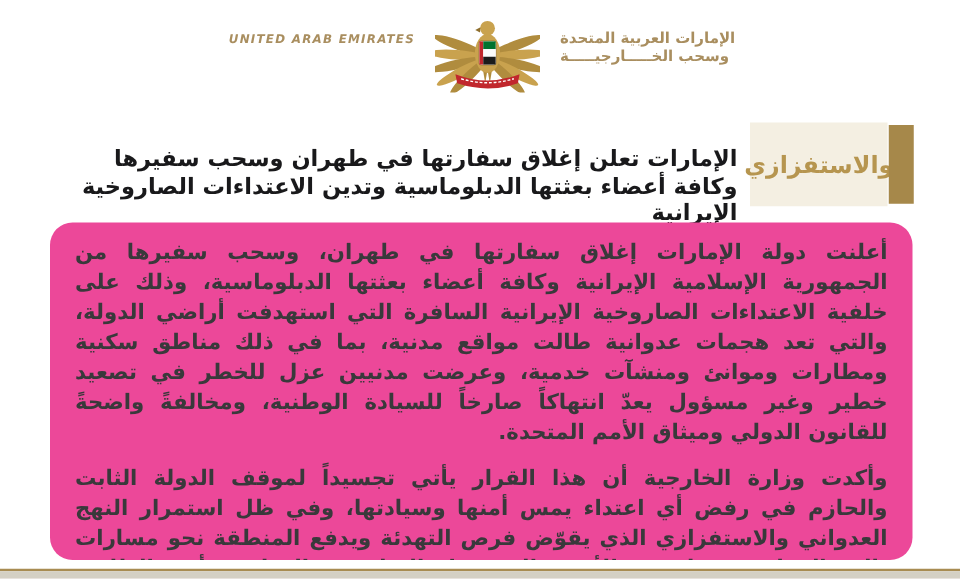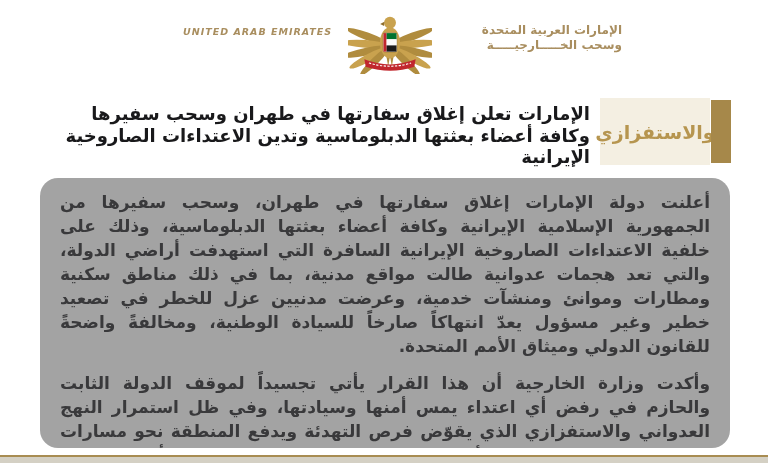--- a/index.html
+++ b/index.html
@@ -7,45 +7,45 @@
   .page{position:relative;width:768px;height:463px;background:#ffffff;}
 
   
   .hdr-en{
     position:absolute;left:140px;top:25px;width:192px;
     text-align:right;color:#a98e5f;font-size:9.5px;font-weight:bold;
     letter-spacing:1px;line-height:13.5px;font-style:italic;
   }
   .hdr-ar{
     position:absolute;left:448px;top:23px;width:174px;
-    direction:rtl;text-align:right;color:#a98e5f;font-size:12px;
+    direction:rtl;text-align:left;color:#a98e5f;font-size:12px;
     font-weight:bold;line-height:15px;
   }
   .emblem{position:absolute;left:348px;top:8px;width:84px;height:66px;}
 
   
   .headline{
-    position:absolute;left:50px;top:103px;width:540px;
+    position:absolute;left:50px;top:117px;width:540px;
     direction:rtl;text-align:right;
     color:#19191b;font-size:18px;font-weight:bold;line-height:21.5px;
   }
   .badge-box{
     position:absolute;left:600px;top:98px;width:110px;height:67px;
     background:#f4efe2;display:flex;align-items:center;justify-content:center;
   }
   .badge-label{color:#b6954f;font-size:19px;font-weight:bold;direction:rtl;}
   .badge-bar{
     position:absolute;left:711px;top:100px;width:20px;height:63px;
     background:#a6884a;
   }
 
   
   .body-card{
     position:absolute;left:40px;top:178px;width:690px;height:270px;
-    background:#a3a3a3;border-radius:18px;box-sizing:border-box;
+    background:#ec4899;border-radius:18px;box-sizing:border-box;
     padding:12px 20px;overflow:hidden;
   }
   .body-card p{
     margin:0 0 13px 0;direction:rtl;text-align:justify;
     color:#39393b;font-size:17px;font-weight:bold;line-height:24px;
   }
 
   
   .footer-line{position:absolute;left:0;top:455px;width:768px;height:2px;background:#a88c52;}
   .footer-strip{position:absolute;left:0;top:457px;width:768px;height:6px;background:#d4d0c4;}

